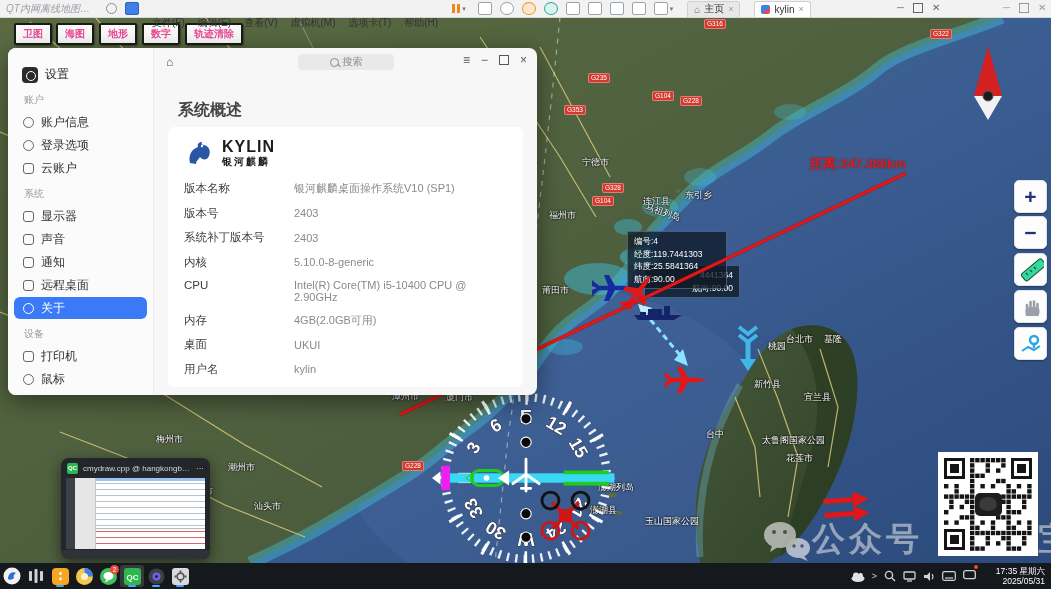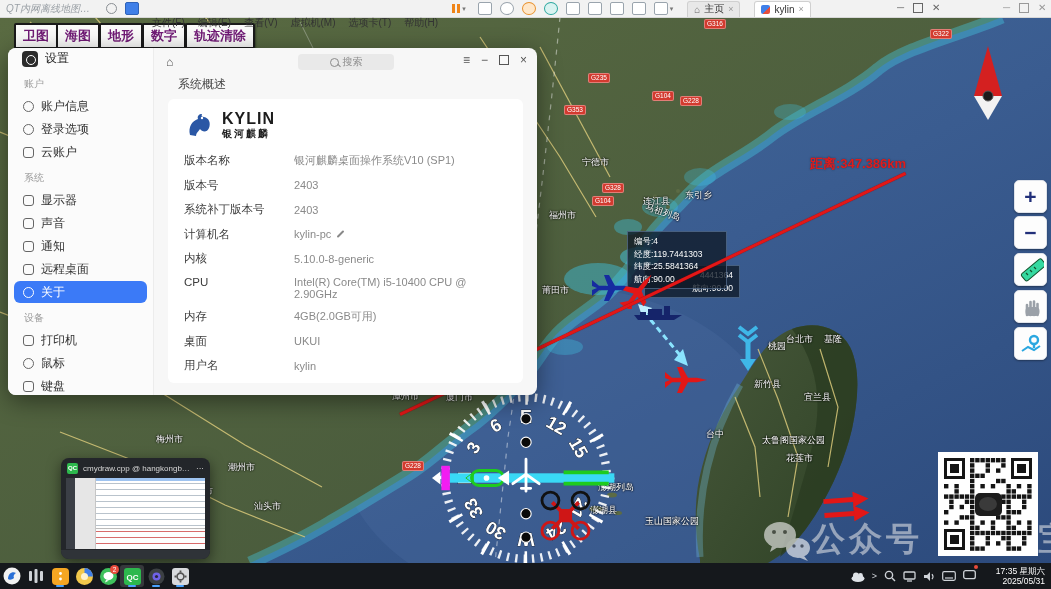--- a/index.html
+++ b/index.html
@@ -48,44 +48,44 @@
   .mapbtn{position:absolute;left:1014px;width:31px;height:31px;background:#fdfdfd;border:1px solid #dfe3ea;
     border-radius:5px;z-index:45;box-shadow:0 1px 2px rgba(0,0,0,.35);display:flex;align-items:center;justify-content:center;}
   .mapbtn.sign{font-size:21px;font-weight:bold;color:#22307a;line-height:27px;}
   #watermark{position:absolute;left:812px;top:500px;z-index:44;color:rgba(235,235,235,.55);
     font-size:33px;font-weight:bold;letter-spacing:4px;white-space:nowrap;}
   #wxicon{position:absolute;left:760px;top:502px;z-index:44;opacity:.65;}
   #qr{position:absolute;left:938px;top:435px;z-index:46;}
   #redarrows{position:absolute;left:820px;top:473px;z-index:33;}
   
   .mtb{position:absolute;top:6px;background:rgba(255,255,255,.97);border:2px solid #1a1a1a;border-radius:2px;
-    font-size:13px;font-weight:bold;color:#701a75;padding:2px 7px;z-index:48;box-shadow:1px 1px 2px rgba(0,0,0,.4);white-space:nowrap;}
+    font-size:10px;font-weight:bold;color:#ec4899;padding:2px 7px;z-index:48;box-shadow:1px 1px 2px rgba(0,0,0,.4);white-space:nowrap;}
   
   #setwin{position:absolute;left:8px;top:48px;width:529px;height:347px;background:#f7f7f7;border-radius:8px;
     z-index:50;box-shadow:0 6px 24px rgba(0,0,0,.45);overflow:hidden;display:flex;}
-  #sidebar{width:146px;background:#fbfbfb;border-right:1px solid #ececec;padding-top:0;box-sizing:border-box;}
+  #sidebar{width:146px;background:#fbfbfb;border-right:1px solid #ececec;padding-top:16px;box-sizing:border-box;}
   #sbtitle{display:flex;align-items:center;gap:7px;margin:2px 0 10px 14px;font-size:12px;color:#222;}
   #sbtitle .appico{width:16px;height:16px;background:#2b2b2b;border-radius:4px;position:relative;}
   #sbtitle .appico:after{content:"";position:absolute;left:4px;top:4px;width:8px;height:8px;border:1.5px solid #fff;border-radius:50%;}
   .sbhead{font-size:10px;color:#9b9b9b;margin:8px 0 4px 16px;}
   .sbitem{display:flex;align-items:center;gap:7px;height:22px;margin:1px 6px;padding-left:9px;border-radius:6px;
     font-size:12px;color:#333;}
   .sbitem.sel{background:#3b7af7;color:#fff;}
   .sic{display:inline-block;width:11px;height:11px;border:1.3px solid #666;border-radius:3px;box-sizing:border-box;flex:none;}
   .sic.round{border-radius:50%;}
   .sbitem.sel .sic{border-color:#fff;}
   #mainpane{flex:1;position:relative;}
   #paneTop{height:28px;display:flex;align-items:center;position:relative;}
   #homeico{font-size:12px;color:#555;margin-left:12px;}
   #searchpill{position:absolute;left:144px;top:6px;width:96px;height:16px;background:#e9e9e9;border-radius:4px;
     display:flex;align-items:center;justify-content:center;gap:4px;color:#8b8b8b;font-size:10px;}
   .mag{width:7px;height:7px;border:1.3px solid #8b8b8b;border-radius:50%;position:relative;}
   .mag:after{content:"";position:absolute;left:6px;top:6px;width:4px;height:1.3px;background:#8b8b8b;transform:rotate(45deg);}
   #paneCtrl{position:absolute;right:10px;top:5px;display:flex;gap:11px;color:#555;font-size:12px;align-items:center;}
-  #ovtitle{font-size:12px;color:#444;margin:0 0 6px 24px;}
+  #ovtitle{font-size:16px;color:#444;margin:24px 0 6px 24px;font-weight:bold;}
   .card{background:#fff;border-radius:6px;margin:0 14px 8px 14px;padding:10px 14px;}
   #logo{display:flex;align-items:center;gap:8px;margin:2px 0 12px 2px;}
   #logotext .t1{font-size:16px;font-weight:bold;color:#1c1c1c;letter-spacing:1px;line-height:16px;}
   #logotext .t2{font-size:10px;font-weight:bold;color:#1c1c1c;letter-spacing:2px;}
   .inforow{display:flex;margin:0 0 9.5px 2px;font-size:11.5px;}
   .inforow .lab{width:110px;color:#3c3c3c;flex:none;}
   .inforow .val{color:#8a8a8a;font-size:11px;display:flex;align-items:center;gap:5px;}
   .pencil{width:9px;height:2px;background:#888;transform:rotate(-45deg);border-radius:1px;position:relative;}
   
   #preview{position:absolute;left:61px;top:458px;width:149px;height:101px;background:#23262a;border-radius:8px;
@@ -662,27 +662,20 @@
           </div>
         <div class="inforow">
             <span class="lab">版本号</span>
             <span class="val">2403</span>
           </div>
         <div class="inforow">
             <span class="lab">系统补丁版本号</span>
             <span class="val">2403</span>
           </div>
         <div class="inforow">
-          <span class="lab">计算机名</span>
-          <span class="val">
-              <span>kylin-pc</span>
-              <span class="pencil"></span>
-            </span>
-        </div>
-        <div class="inforow">
             <span class="lab">内核</span>
             <span class="val">5.10.0-8-generic</span>
           </div>
         <div class="inforow">
             <span class="lab">CPU</span>
             <span class="val">Intel(R) Core(TM) i5-10400 CPU @ 2.90GHz</span>
           </div>
         <div class="inforow">
             <span class="lab">内存</span>
             <span class="val">4GB(2.0GB可用)</span>

